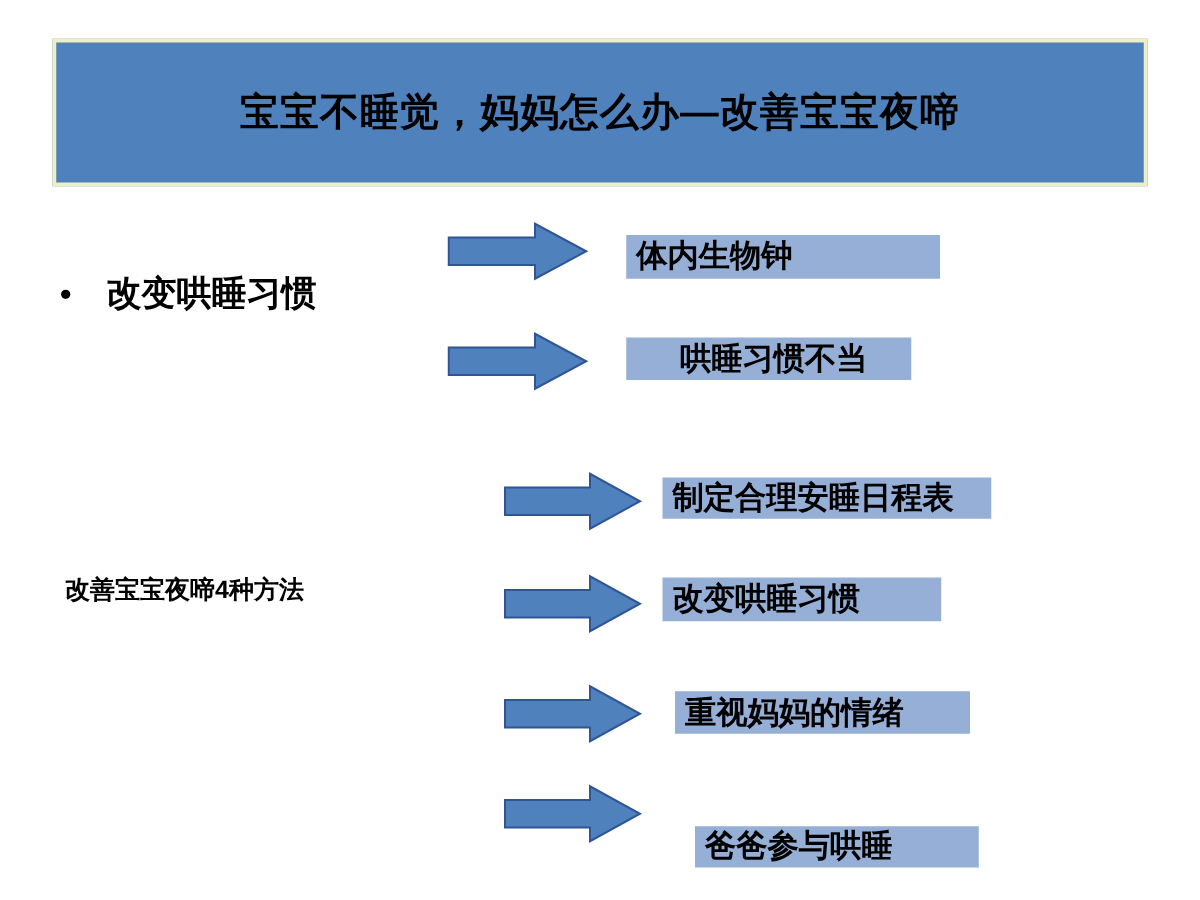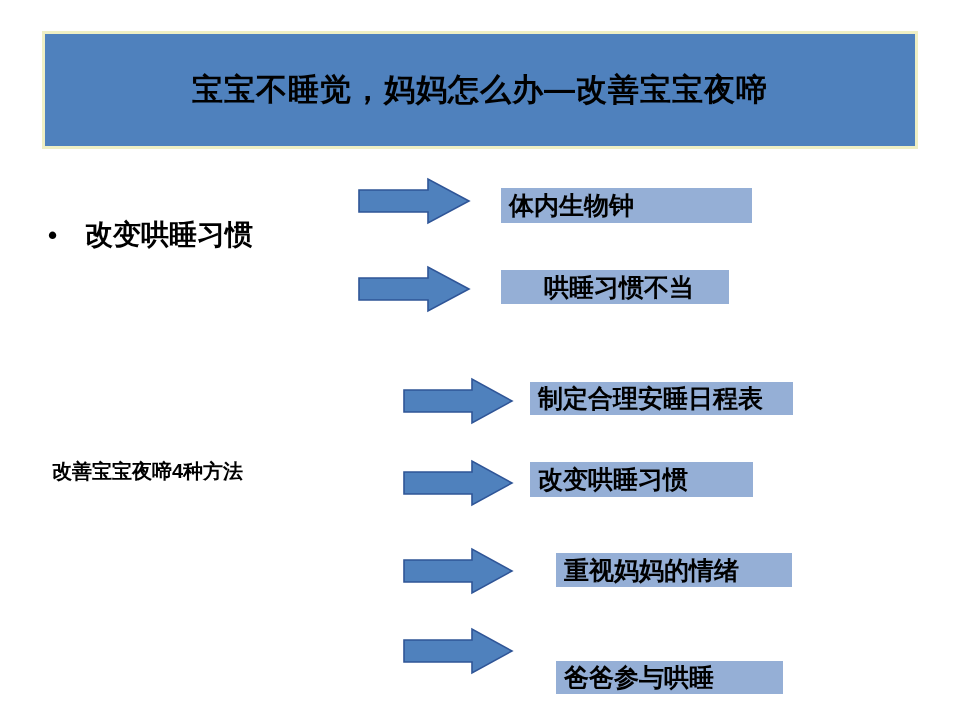--- a/index.html
+++ b/index.html
@@ -154,21 +154,21 @@
   <div class="label-box" style="left:530px; top:462px; width:223px; height:35px;">
     <span>改变哄睡习惯</span>
   </div>
 
   <div class="arrow" style="left:403px; top:548px; width:110px; height:46px;">
     <svg viewBox="0 0 110 46" preserveAspectRatio="none">
       <polygon points="1,12 69,12 69,1 109,23 69,45 69,34 1,34" fill="#4F81BD" stroke="#2F5597" stroke-width="1.6" stroke-linejoin="miter"></polygon>
     </svg>
   </div>
 
-  <div class="label-box" style="left:556px; top:553px; width:236px; height:34px;">
+  <div class="label-box" style="left:540px; top:553px; width:236px; height:34px;">
     <span>重视妈妈的情绪</span>
   </div>
 
   <div class="arrow" style="left:403px; top:628px; width:110px; height:46px;">
     <svg viewBox="0 0 110 46" preserveAspectRatio="none">
       <polygon points="1,12 69,12 69,1 109,23 69,45 69,34 1,34" fill="#4F81BD" stroke="#2F5597" stroke-width="1.6" stroke-linejoin="miter"></polygon>
     </svg>
   </div>
 
   <div class="label-box" style="left:556px; top:630px; width:227px; height:33px;margin-top:31px;">

